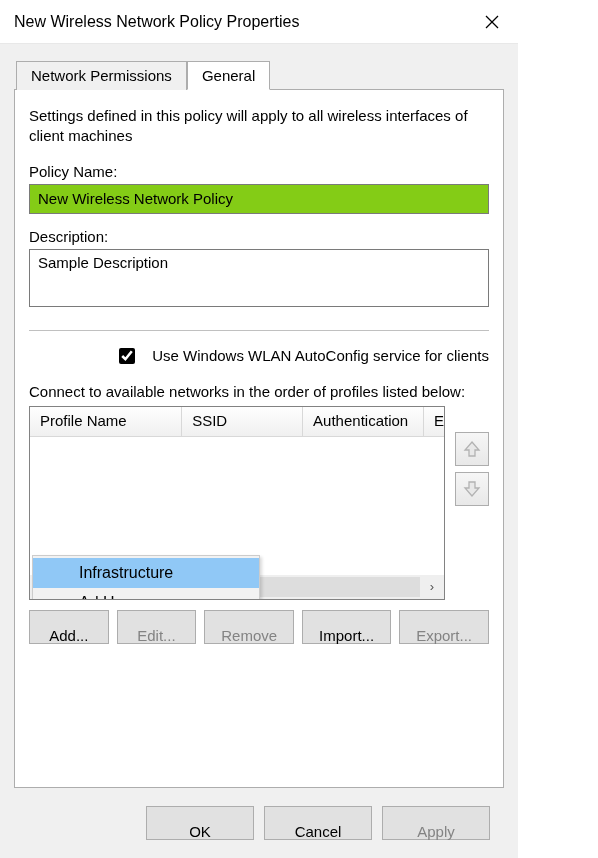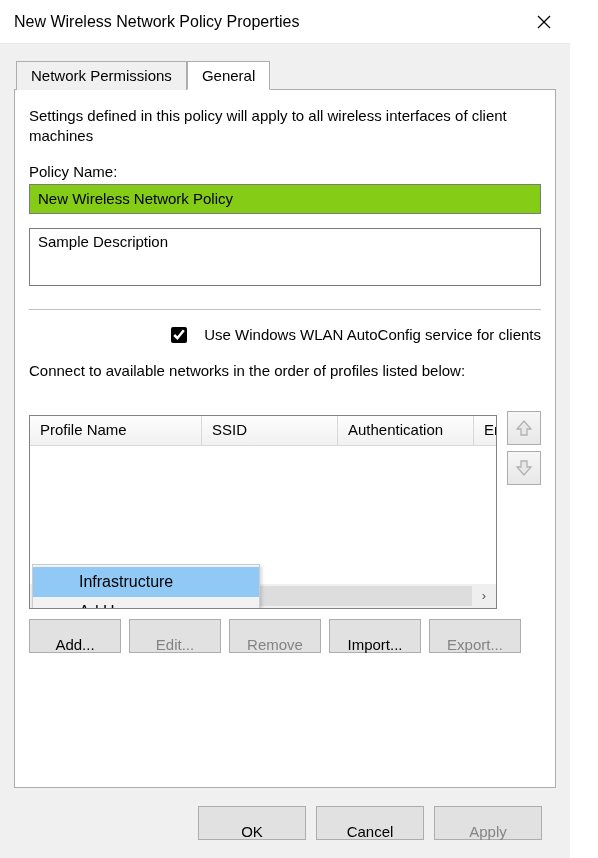--- a/index.html
+++ b/index.html
@@ -4,21 +4,21 @@
 <style>
   * { box-sizing: border-box; }
   html, body {
     margin: 0; padding: 0;
     font-family: "Segoe UI", Tahoma, sans-serif;
     font-size: 15px;
     color: #000;
     background: #fff;
   }
   .window {
-    width: 570px; height: 858px;
+    width: 518px; height: 858px;
     background: #fff;
     position: relative;
     display: flex; flex-direction: column;
   }
   .titlebar {
     height: 44px;
     display: flex; align-items: center;
     padding: 0 0 0 14px;
     background: #fff;
     border-bottom: 1px solid #e8e8e8;
@@ -121,21 +121,20 @@
     display: flex;
     gap: 10px;
     align-items: flex-start;
   }
   .listview {
     flex: 1;
     border: 1px solid #828282;
     background: #bef264;
     position: relative;
     overflow: hidden;
-    margin-top: 30px;
   }
   .lv-header {
     display: flex;
     height: 30px;
     background: #fff;
   }
   .lv-col {
     border-right: 1px solid #d8d8d8;
     border-bottom: 1px solid #d8d8d8;
     background: linear-gradient(#fefefe, #f0f0f0);
@@ -256,20 +255,21 @@
     </div>
 
     <div class="tabpanel">
       <div class="desc-text">Settings defined in this policy will apply to all wireless interfaces of client machines</div>
 
       <div class="field-label">Policy Name:</div>
       <input class="text-input" type="text" value="New Wireless Network Policy" style="">
 
       <div style="height:14px"></div>
 
+      <div class="field-label">Description:</div>
       <textarea class="textarea-input" style="">Sample Description</textarea>
 
       <hr class="separator">
 
       <div class="checkbox-row">
         <input type="checkbox" checked="" style="">
         <span>Use Windows WLAN AutoConfig service for clients</span>
       </div>
 
       <div class="field-label" style="margin-bottom:6px">Connect to available networks in the order of profiles listed below:</div>

